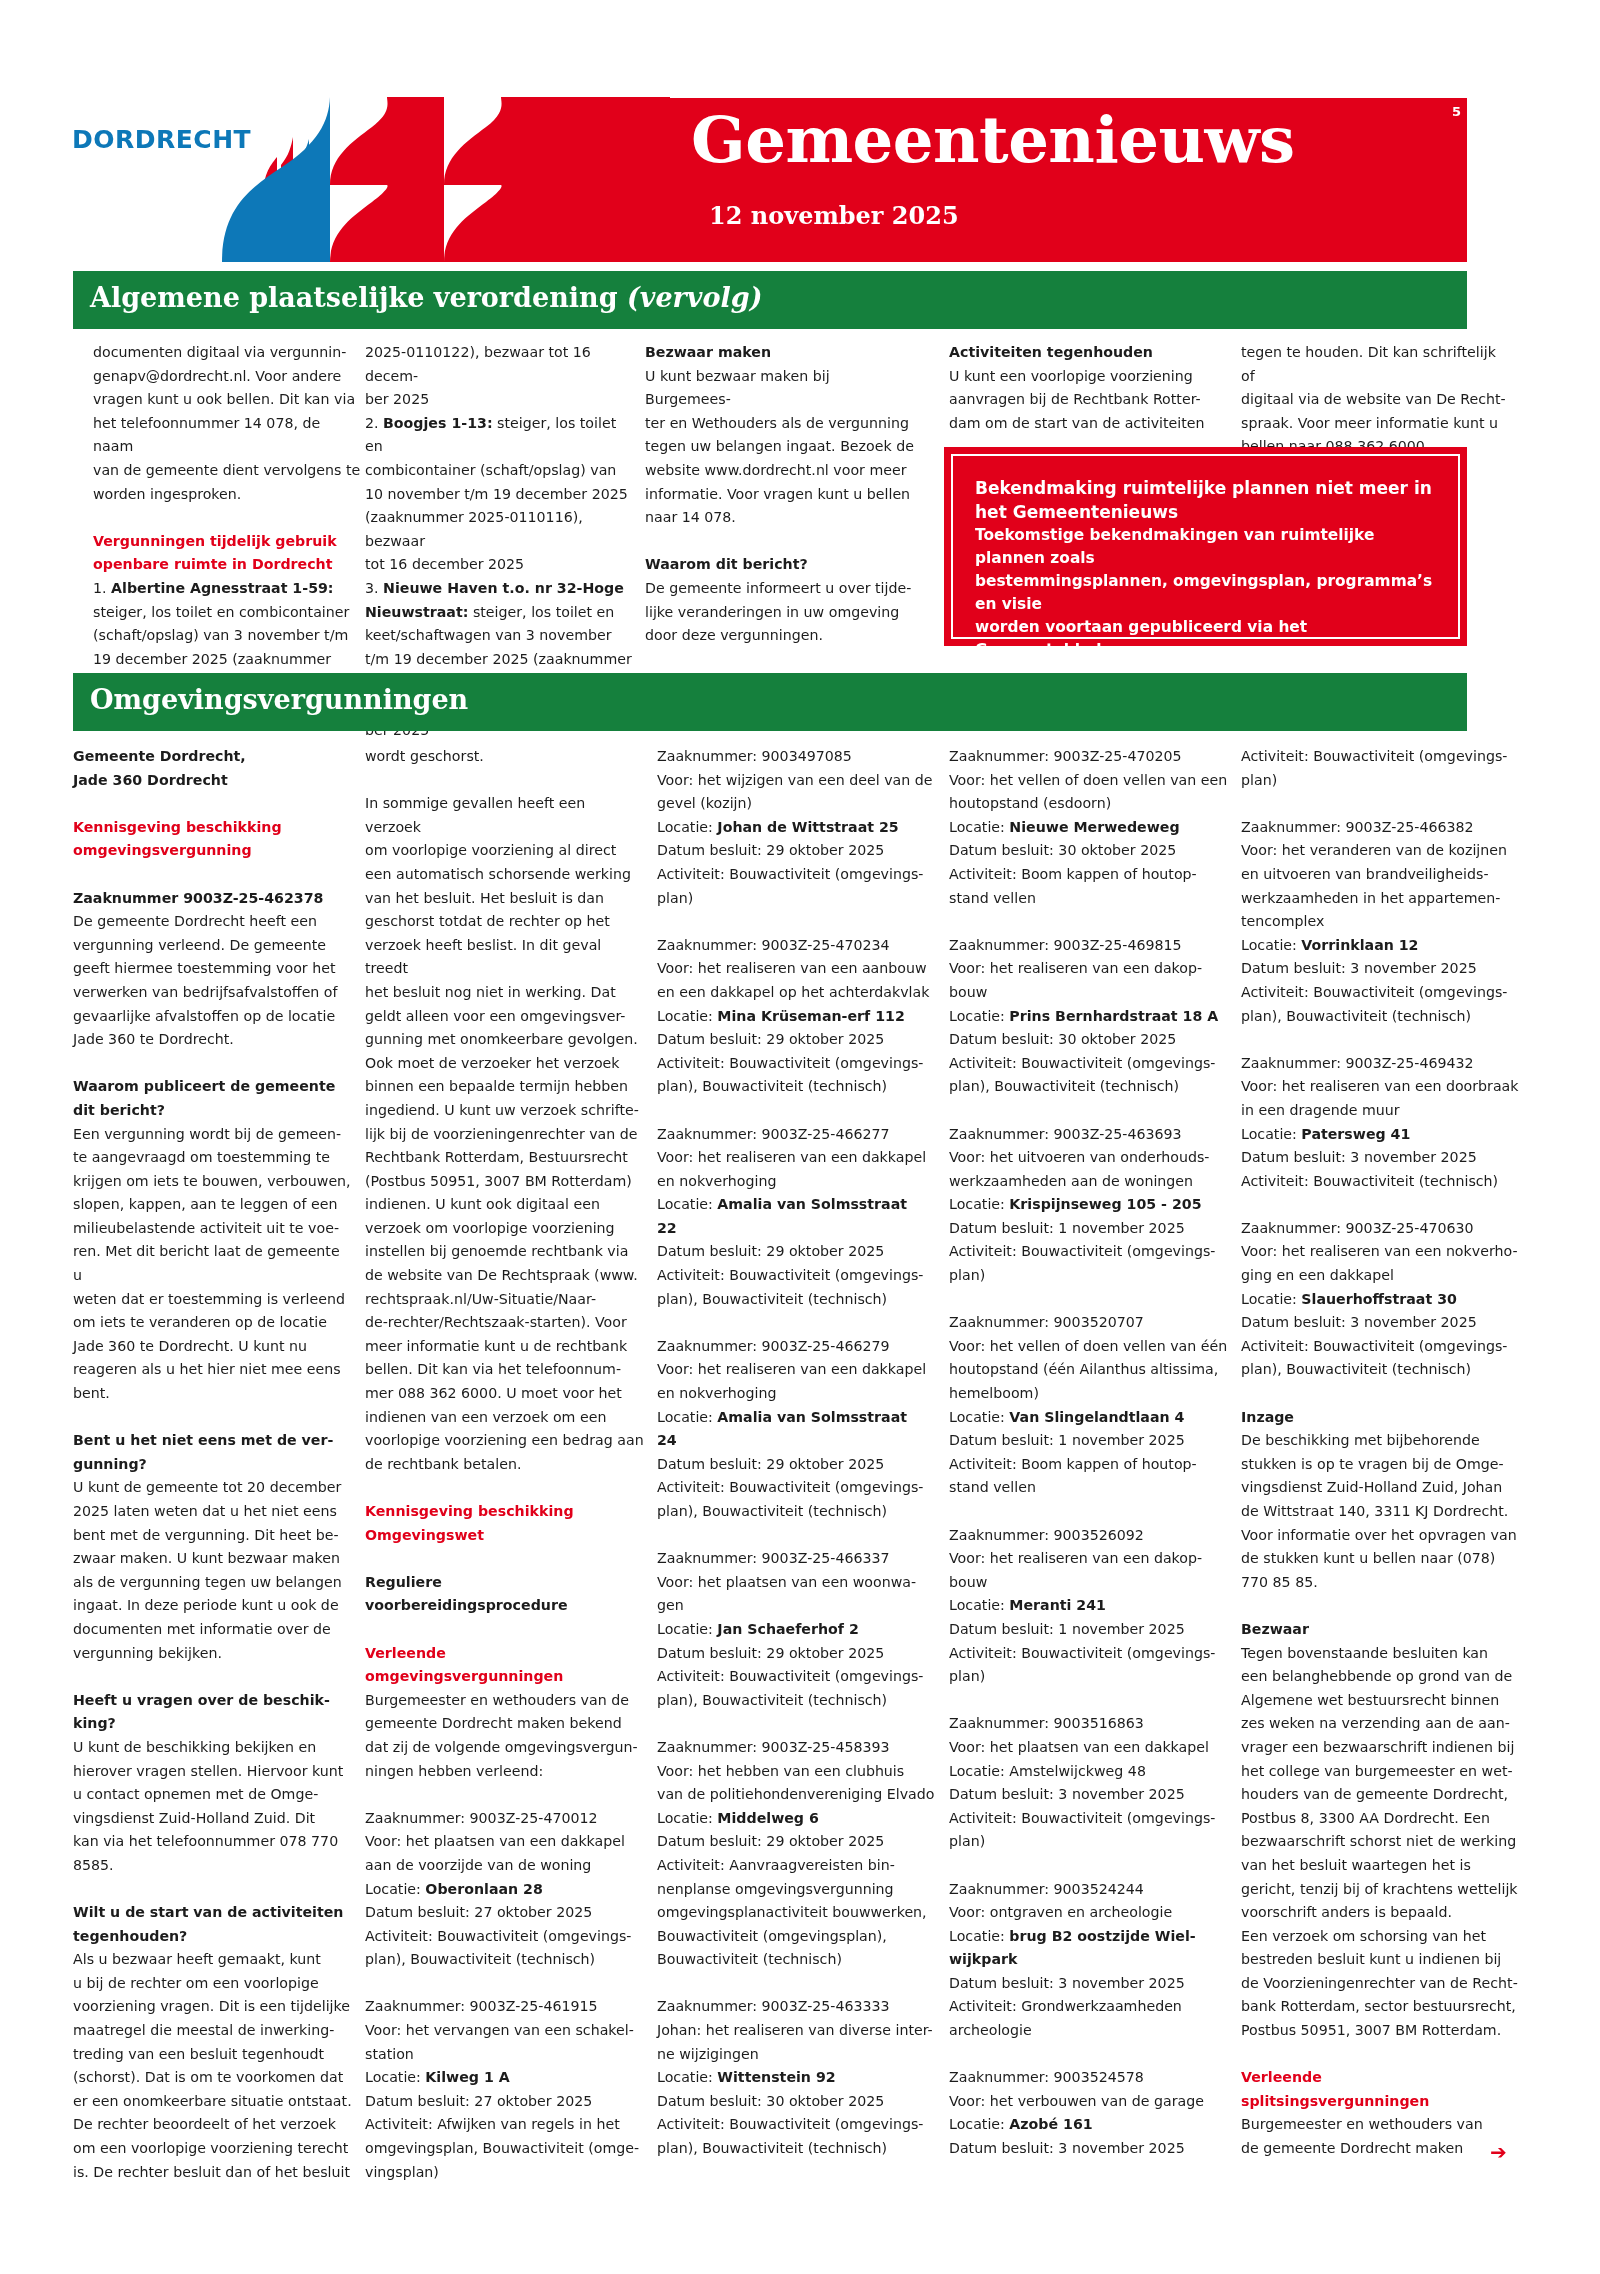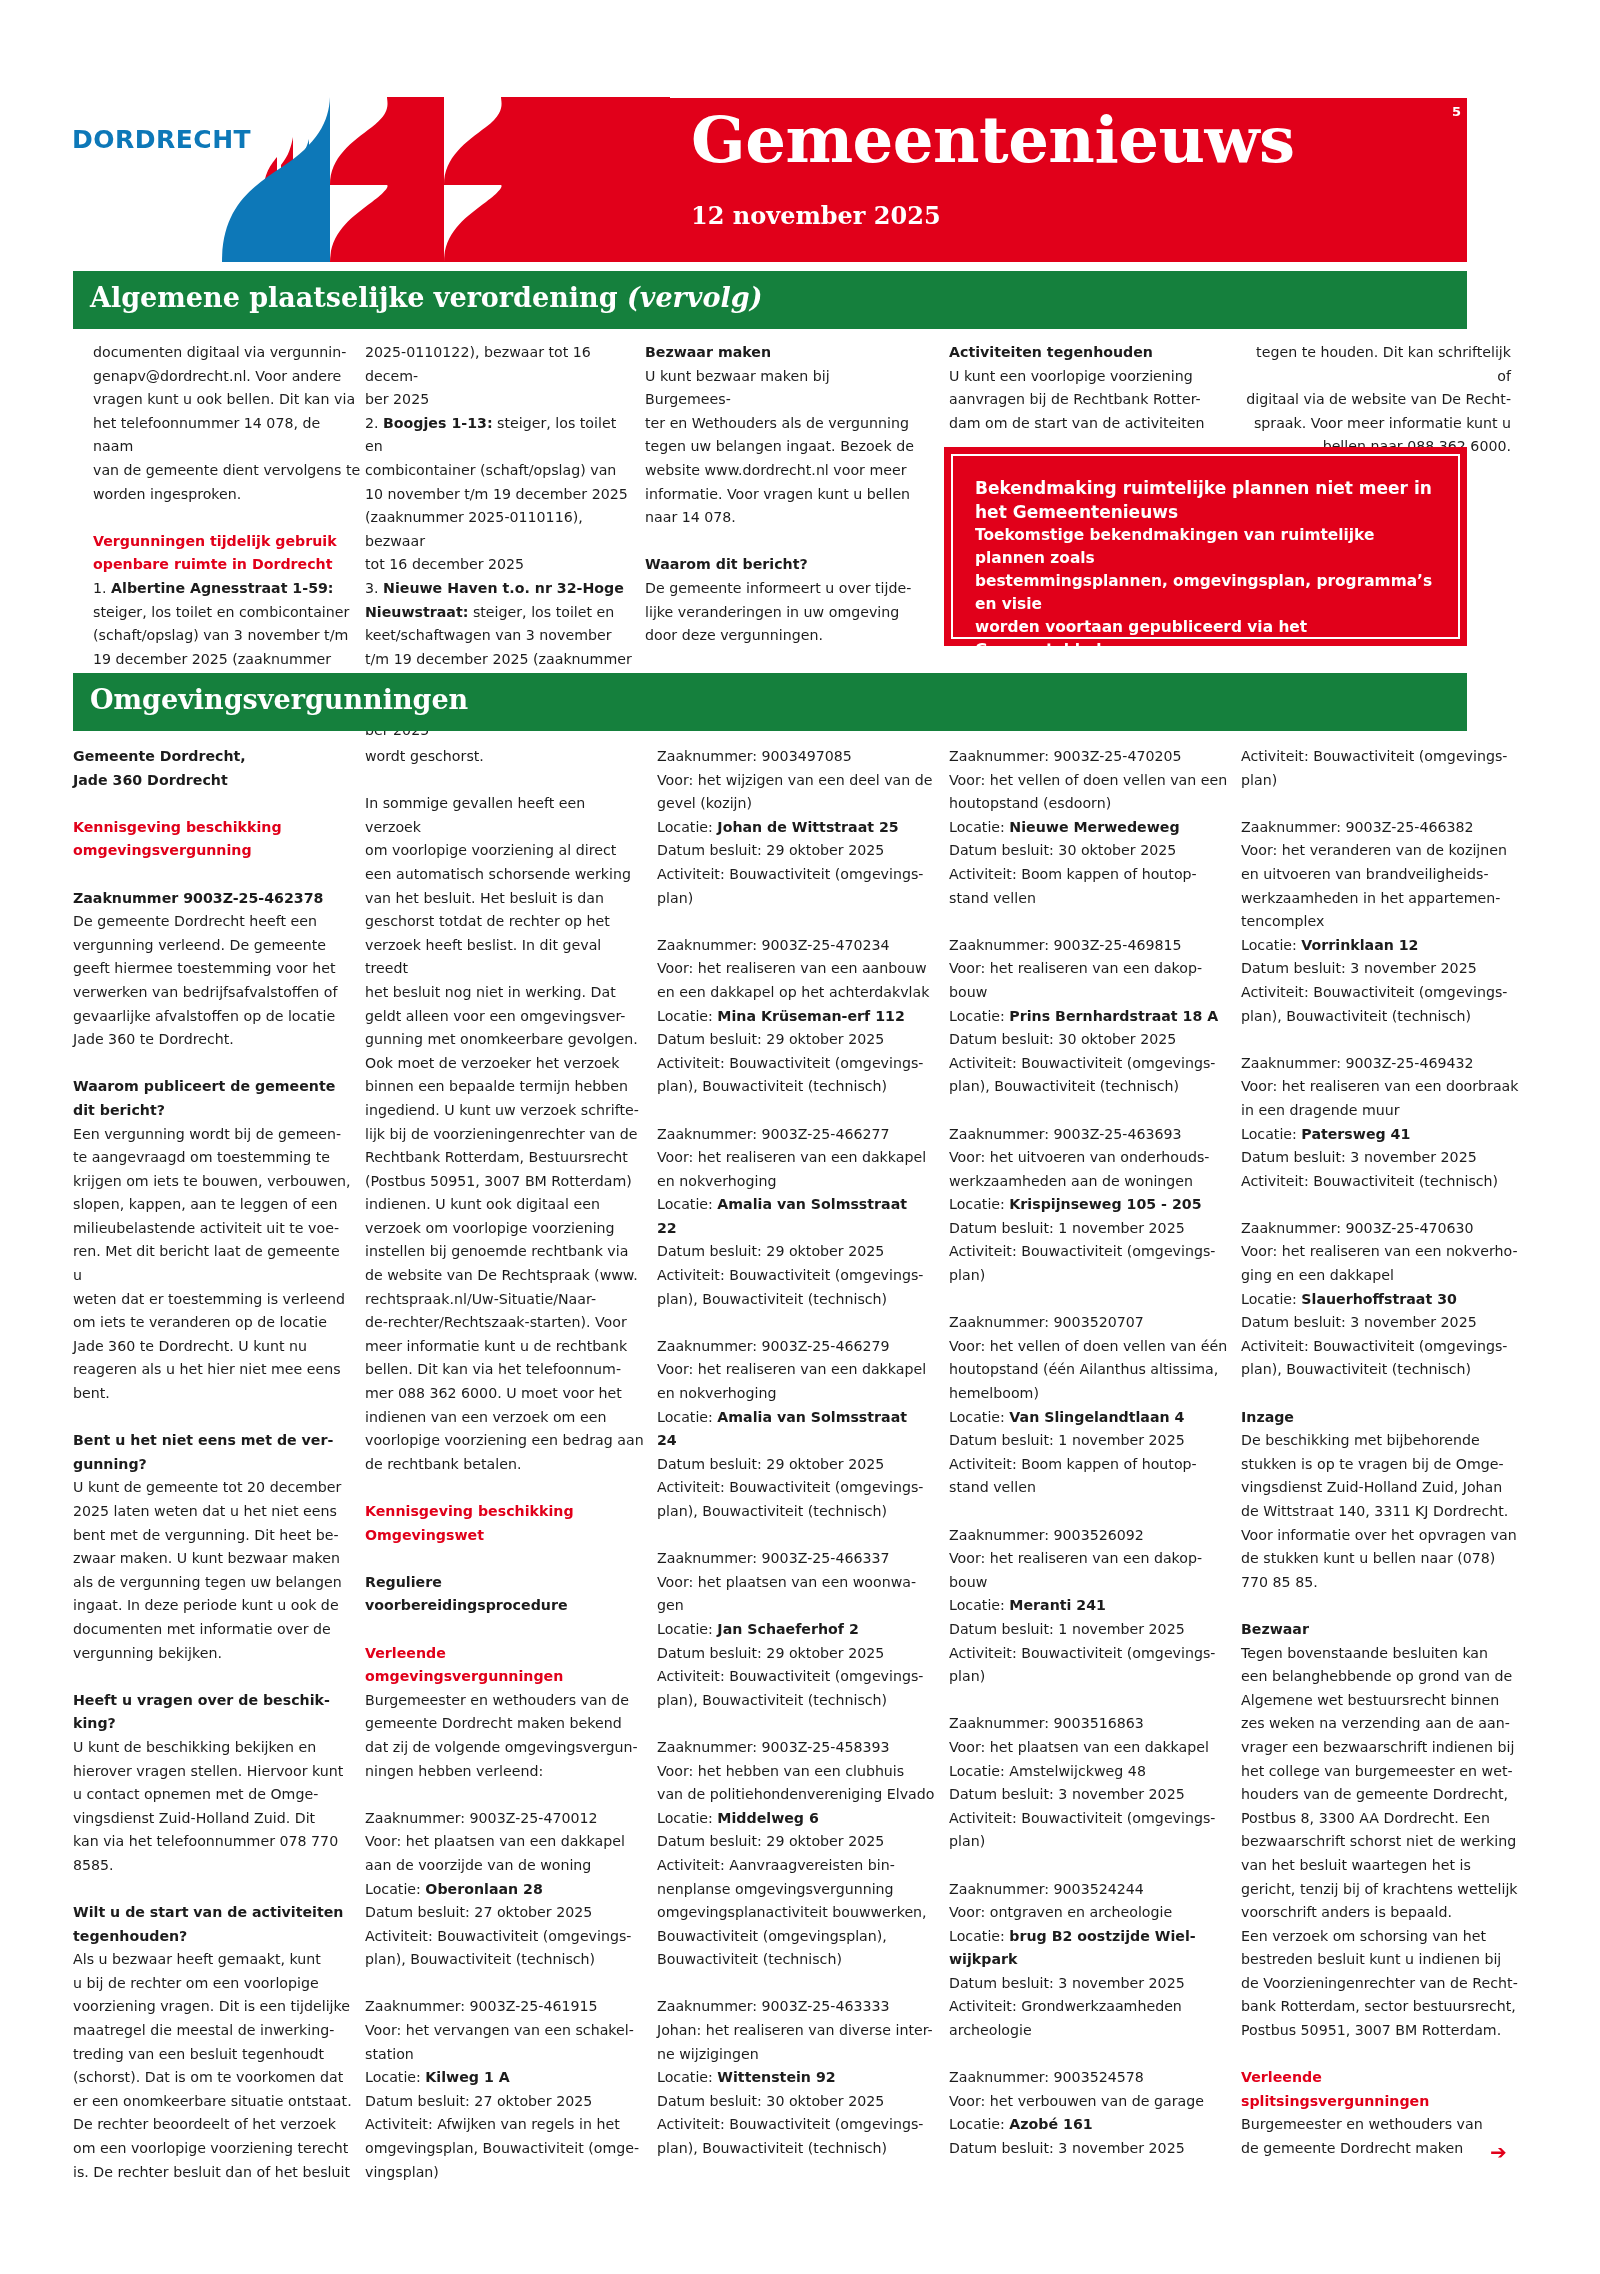--- a/index.html
+++ b/index.html
@@ -7,21 +7,21 @@
   body { position: relative; font-family: "DejaVu Sans", sans-serif; color: #1a1a1a; }
 
   .logo { position: absolute; left: 72px; top: 125px; display: flex; }
   .logo-text { font-family: "DejaVu Sans", sans-serif; font-weight: bold; color: #0d78b8; font-size: 25px; letter-spacing: 0.5px; }
   .logo-mark { margin-left: 8px; }
 
   .banner-art { position: absolute; left: 222px; top: 97px; }
 
   .masthead { position: absolute; left: 669px; top: 98px; width: 798px; height: 164px; background: #e1001a; }
   .masthead-title { position: absolute; left: 22px; top: 4px; font-family: "DejaVu Serif", serif; font-weight: bold; color: #fff; font-size: 64px; letter-spacing: -0.5px; }
-  .masthead-date { position: absolute; left: 22px; top: 103px; font-family: "DejaVu Serif", serif; font-weight: bold; color: #fff; font-size: 24px; }
+  .masthead-date { position: absolute; left: 40px; top: 103px; font-family: "DejaVu Serif", serif; font-weight: bold; color: #fff; font-size: 24px; }
   .page-number { position: absolute; right: 6px; top: 6px; color: #fff; font-weight: bold; font-size: 13px; }
 
   .section-bar { position: absolute; left: 73px; width: 1394px; height: 58px; background: #15803d; }
   .section-title { position: absolute; left: 17px; top: 11px; font-family: "DejaVu Serif", serif; font-weight: bold; color: #fff; font-size: 27px; }
   .section-title em { font-style: italic; }
 
   .col { position: absolute; font-size: 14.2px; line-height: 23.6px; color: #1c1c1c; }
   .col p { margin: 0; }
   .gap { height: 23.6px; }
   .b { font-weight: bold; }
@@ -109,21 +109,21 @@
     <p>De gemeente informeert u over tijde-</p>
     <p>lijke veranderingen in uw omgeving</p>
     <p>door deze vergunningen.</p>
   </div>
 <div class="col" id="s1c4" style="left:949px; top:341px; width:270px;">
     <p class="hdr">Activiteiten tegenhouden</p>
     <p>U kunt een voorlopige voorziening</p>
     <p>aanvragen bij de Rechtbank Rotter-</p>
     <p>dam om de start van de activiteiten</p>
   </div>
-<div class="col" id="s1c5" style="left:1241px; top:341px; width:270px;text-align:right;">
+<div class="col" id="s1c5" style="left:1241px; top:341px; width:270px;">
     <p>tegen te houden. Dit kan schriftelijk of</p>
     <p>digitaal via de website van De Recht-</p>
     <p>spraak. Voor meer informatie kunt u</p>
     <p>bellen naar 088 362 6000.</p>
   </div>
 
 <div class="notice">
   <div class="notice-inner">
     <div class="notice-title" id="notice-title">
         <p>Bekendmaking ruimtelijke plannen niet meer in</p>

